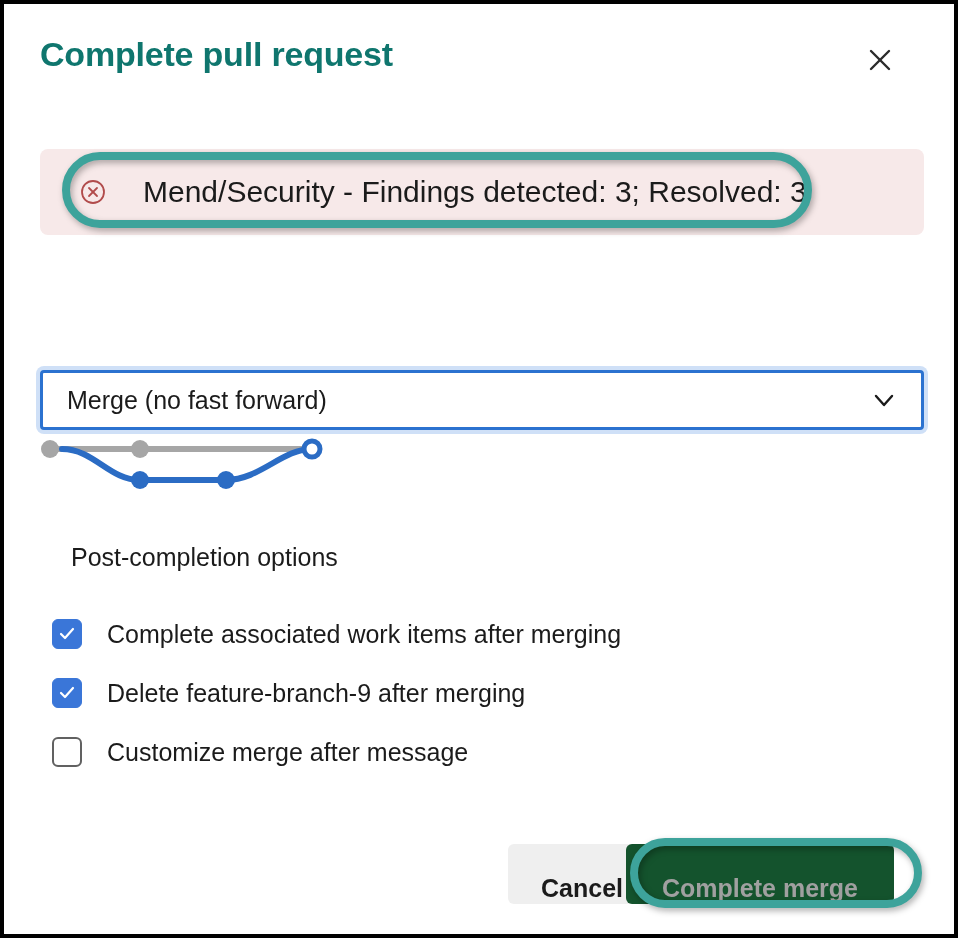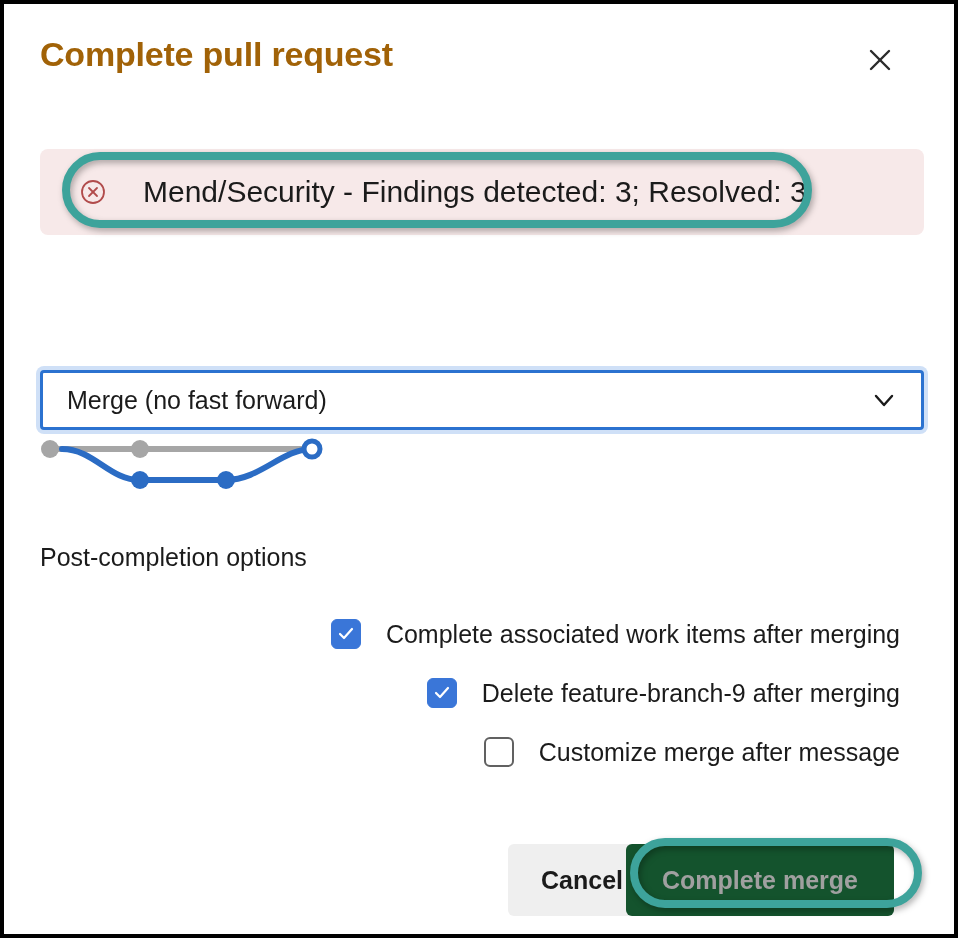--- a/index.html
+++ b/index.html
@@ -35,21 +35,21 @@
     top: 28px;
     right: 30px;
     height: 64px;
   }
   .dlg-title {
     position: absolute;
     left: 0;
     top: 0;
     font-size: 34px;
     font-weight: bold;
-    color: #a16207;
+    color: #0f766e;
     letter-spacing: -0.2px;
     line-height: 44px;
     white-space: nowrap;
   }
   .close-btn {
     position: absolute;
     right: 24px;
     top: 8px;
     width: 40px;
     height: 40px;
@@ -164,34 +164,33 @@
   .branch-graph {
     position: absolute;
     left: 30px;
     top: 420px;
     width: 300px;
     height: 80px;
   }
   .branch-graph svg { display: block; }
 
   
-  #post-completion-label { top: 538px; }
+  #post-completion-label { top: 538px; margin-left: 31px; }
 
   .options {
     position: absolute;
     left: 36px;
     top: 600px;
     width: 860px;
   }
   .option-row {
     display: flex;
     align-items: center;
     height: 59px;
     cursor: pointer;
-    justify-content: flex-end;
   }
   .checkbox {
     width: 30px;
     height: 30px;
     min-width: 30px;
     box-sizing: border-box;
     border-radius: 6px;
     margin-left: 12px;
     display: flex;
     align-items: center;
@@ -217,29 +216,29 @@
   
   .footer {
     position: absolute;
     left: 36px;
     right: 30px;
     bottom: 34px;
     height: 56px;
   }
   .btn {
     position: absolute;
-    height: 72px;
+    height: 60px;
     box-sizing: border-box;
     border: none;
     border-radius: 6px;
     font-family: "Liberation Sans", sans-serif;
     font-size: 25px;
     font-weight: bold;
     line-height: 56px;
-    padding: 8px;
+    padding: 16px;
     text-align: center;
     white-space: nowrap;
   }
   .btn-cancel {
     right: 268px;
     width: 148px;
     background: #efefef;
     color: #1b1b1b;
     cursor: pointer;
   }

